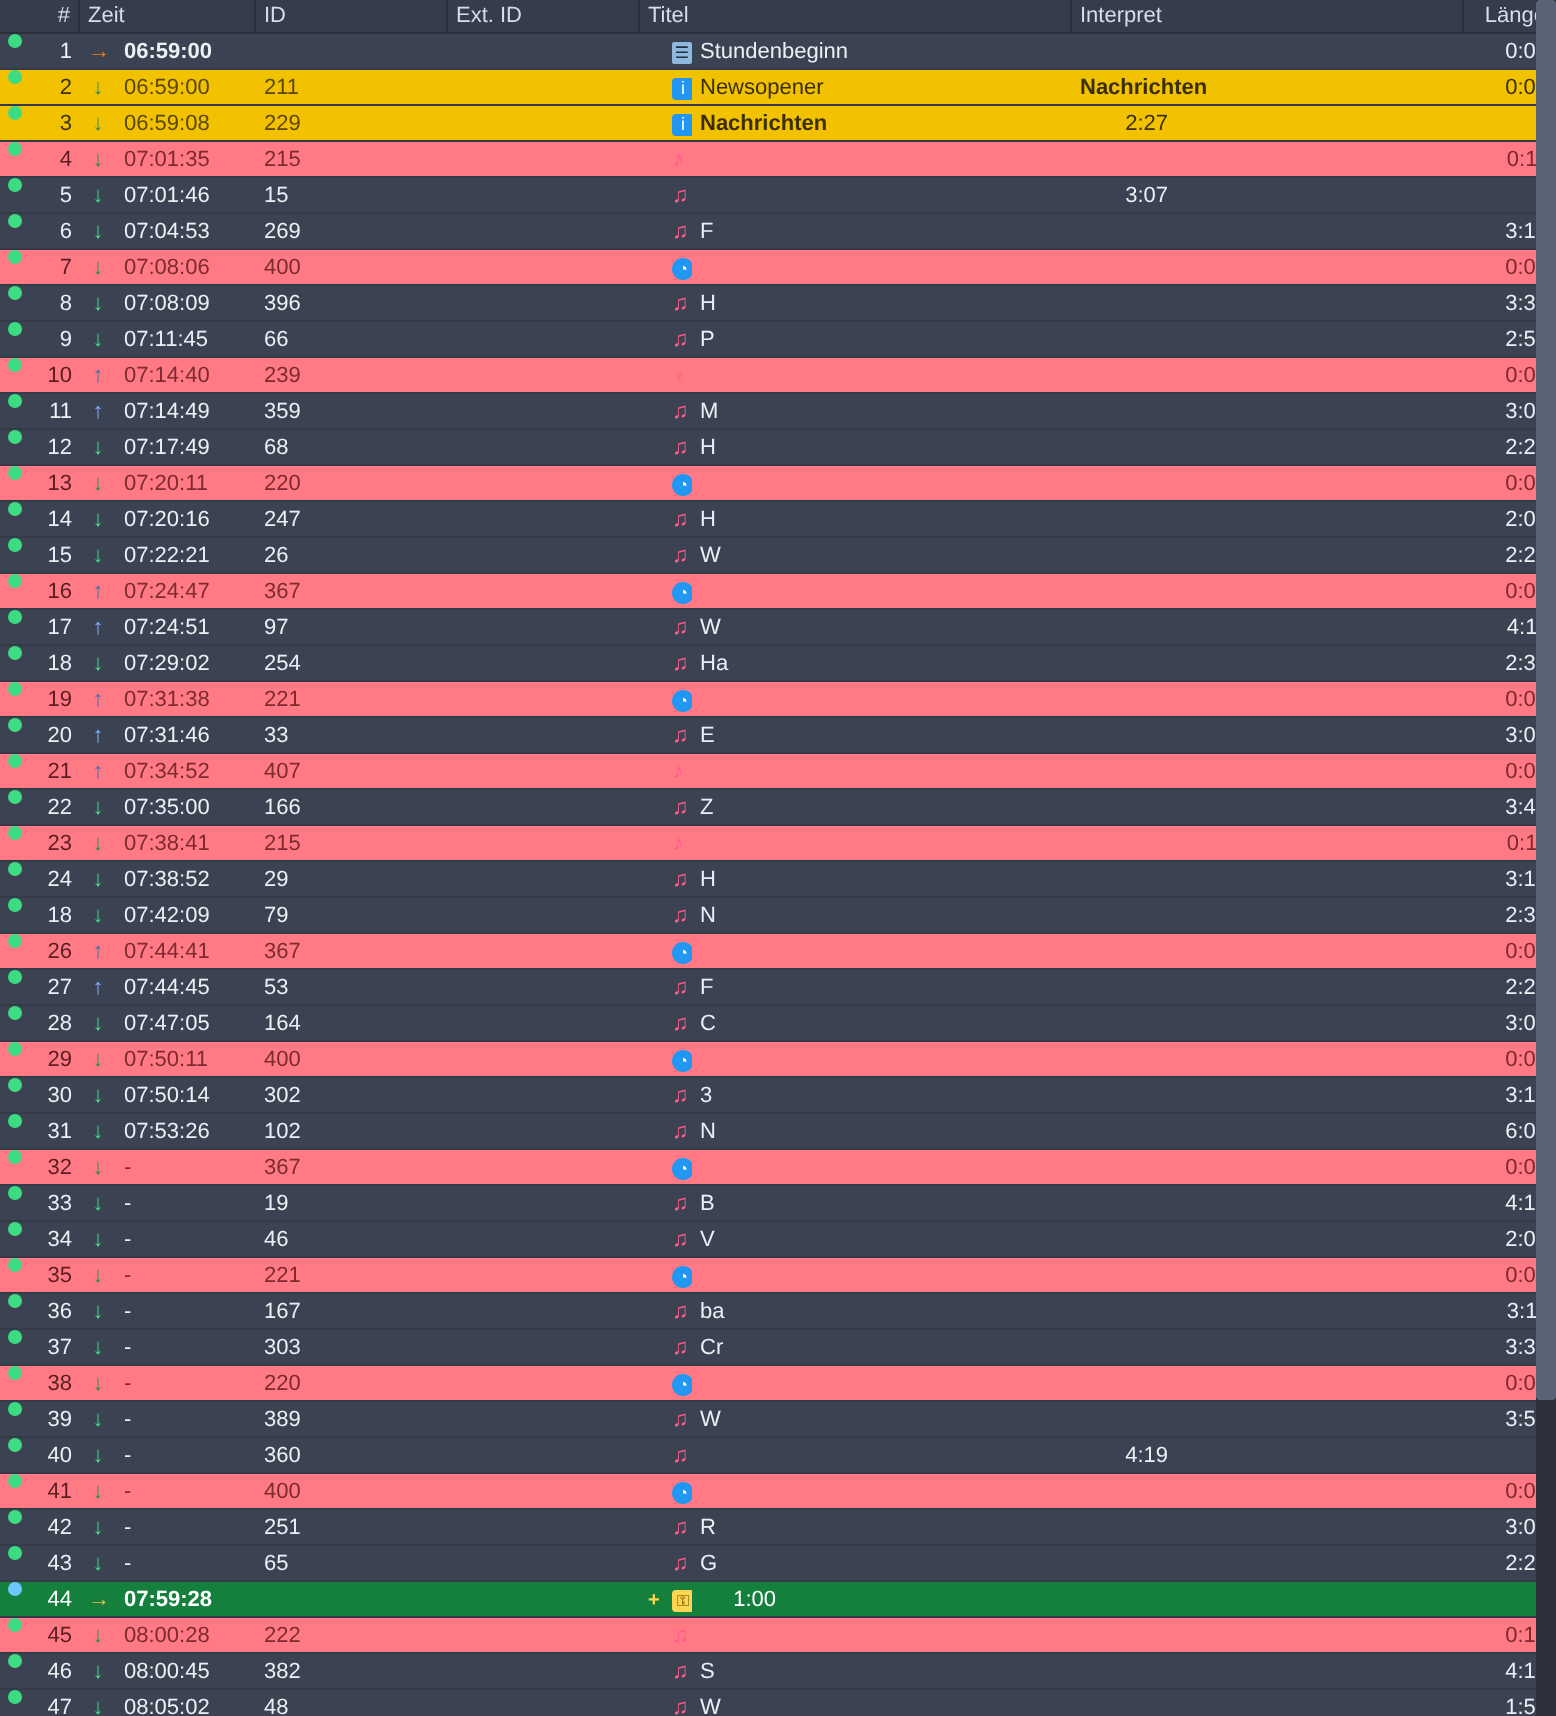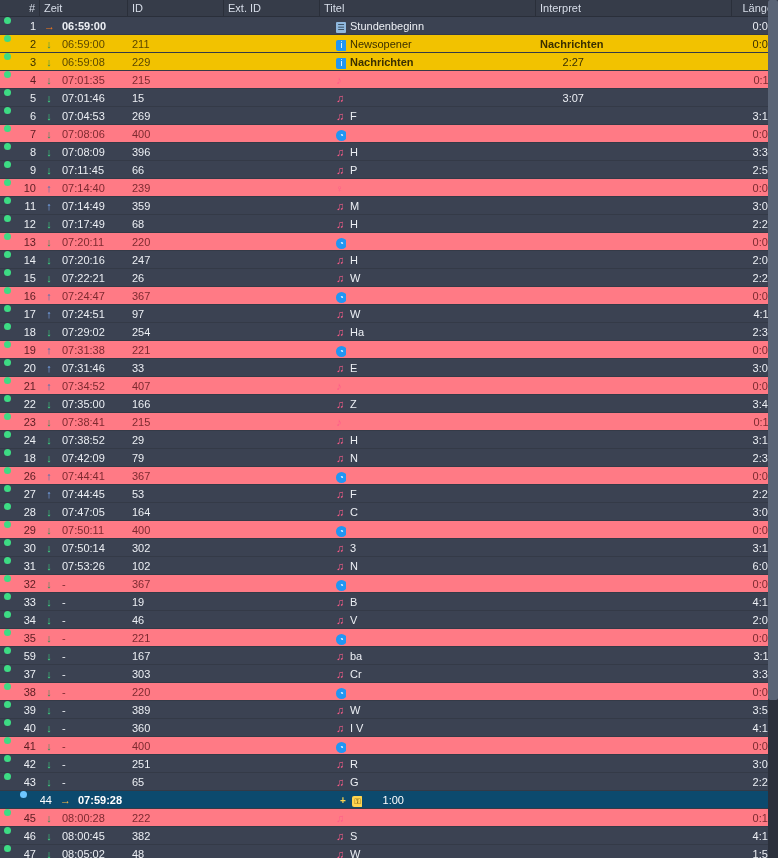--- a/index.html
+++ b/index.html
@@ -78,21 +78,21 @@
   .row .cell {
     height: 18px;
     line-height: 18px;
     padding: 0 4px;
     box-sizing: border-box;
     overflow: hidden;
   }
   .row.normal   { background: #3b4252; color: #eceff4; }
   .row.pink     { background: #ff7a85; color: #5a1d22; }
   .row.yellow   { background: #f2c200; color: #3a2f00; }
-  .row.blue     { background: #0c4a6e; color: #ffffff; padding-left: 16px; }
+  .row.blue     { background: #15803d; color: #ffffff; }
 
   .row.pink .c-time, .row.pink .c-id, .row.pink .c-len { color: #7d2a30; }
   .row.yellow .c-time, .row.yellow .c-id { color: #5a4700; }
 
   .bullet {
     width: 7px; height: 7px; border-radius: 50%;
     background: #3ddc84;
     margin: 0 auto;
     display: block;
   }
@@ -678,21 +678,21 @@
         <div class="cell c-icon2"></div>
         <div class="cell c-icon3"><span class="icon-clock">◔</span></div>
         <div class="cell c-title"><span class="title-text"></span></div>
         <div class="cell c-interp"></div>
         <div class="cell c-len">0:08</div>
       </div>
       <div class="row normal">
         <div class="cell c-dot">
           <span class="bullet"></span>
         </div>
-        <div class="cell c-num">59</div>
+        <div class="cell c-num">36</div>
         <div class="cell c-arrow"><span class="arrow-down">↓</span></div>
         <div class="cell c-time ">-</div>
         <div class="cell c-id">167</div>
         <div class="cell c-extid"></div>
         <div class="cell c-icon2"></div>
         <div class="cell c-icon3"><span class="icon-note">♫</span></div>
         <div class="cell c-title"><span class="title-text">ba</span></div>
         <div class="cell c-interp"></div>
         <div class="cell c-len">3:11</div>
       </div>
@@ -745,21 +745,20 @@
         <div class="cell c-dot">
           <span class="bullet"></span>
         </div>
         <div class="cell c-num">40</div>
         <div class="cell c-arrow"><span class="arrow-down">↓</span></div>
         <div class="cell c-time ">-</div>
         <div class="cell c-id">360</div>
         <div class="cell c-extid"></div>
         <div class="cell c-icon2"></div>
         <div class="cell c-icon3"><span class="icon-note">♫</span></div>
-        <div class="cell c-title"><span class="title-text">I V</span></div>
         <div class="cell c-interp"></div>
         <div class="cell c-len">4:19</div>
       </div>
       <div class="row pink">
         <div class="cell c-dot">
           <span class="bullet"></span>
         </div>
         <div class="cell c-num">41</div>
         <div class="cell c-arrow"><span class="arrow-down">↓</span></div>
         <div class="cell c-time ">-</div>

